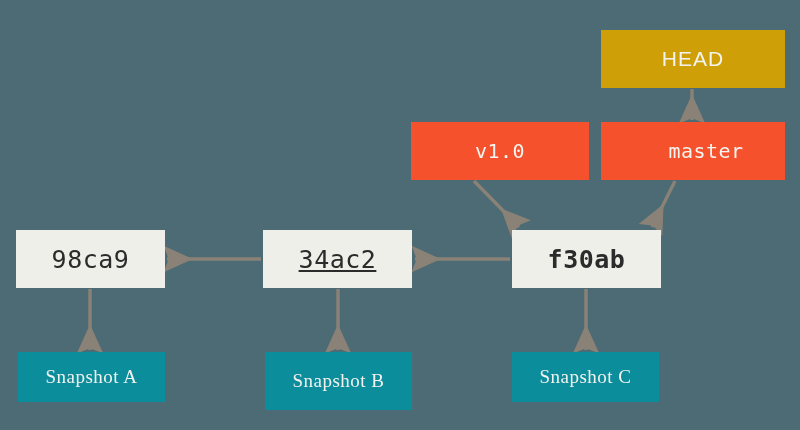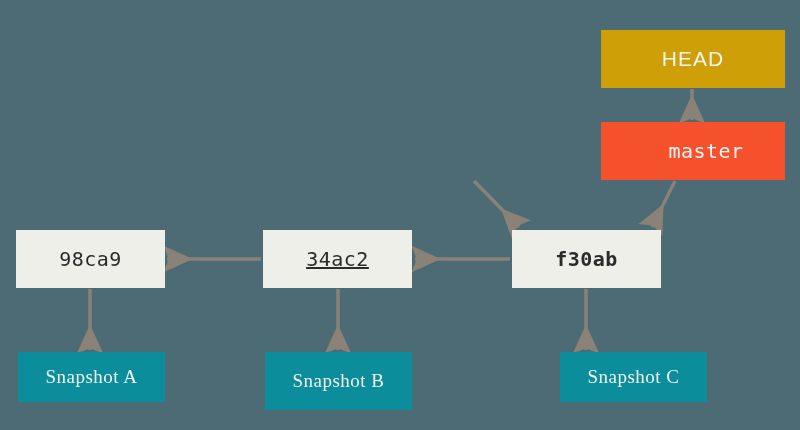--- a/index.html
+++ b/index.html
@@ -46,21 +46,21 @@
   .node-ref {
     background: #f4512c;
     color: #f4f4f0;
     font-family: "DejaVu Sans Mono", monospace;
     font-size: 20px;
   }
   .node-commit {
     background: #efefe9;
     color: #2b2b2b;
     font-family: "DejaVu Sans Mono", monospace;
-    font-size: 20px;
+    font-size: 25px;
   }
   .node-snapshot {
     background: #0c8d9b;
     color: #f2f2ef;
     font-family: Liberation Serif, serif;
     font-size: 19px;
   }
 </style>
 </head>
 <body>
@@ -83,20 +83,23 @@
       <line x1="90" y1="289" x2="90" y2="350"></line>
       <line x1="338" y1="289" x2="338" y2="350"></line>
       <line x1="586" y1="289" x2="586" y2="350"></line>
     </g>
   </svg>
 
   <div class="node node-head" style="left:601px; top:30px; width:184px; height:58px;">
     <span>HEAD</span>
   </div>
 
+  <div class="node node-ref" style="left:411px; top:122px; width:178px; height:58px;">
+    <span>v1.0</span>
+  </div>
 
   <div class="node node-ref" style="left:601px; top:122px; width:184px; height:58px;padding-left:26px;">
     <span>master</span>
   </div>
 
   <div class="node node-commit" style="left:16px; top:230px; width:149px; height:58px;">
     <span>98ca9</span>
   </div>
 
   <div class="node node-commit" style="left:263px; top:230px; width:149px; height:58px;text-decoration:underline;">
@@ -108,17 +111,17 @@
   </div>
 
   <div class="node node-snapshot" style="left:18px; top:352px; width:147px; height:50px;">
     <span>Snapshot A</span>
   </div>
 
   <div class="node node-snapshot" style="left:265px; top:352px; width:147px; height:58px;">
     <span>Snapshot B</span>
   </div>
 
-  <div class="node node-snapshot" style="left:512px; top:352px; width:147px; height:50px;margin-left:48px;">
+  <div class="node node-snapshot" style="left:512px; top:352px; width:147px; height:50px;">
     <span>Snapshot C</span>
   </div>
 
 </div>
 
 </body></html>

